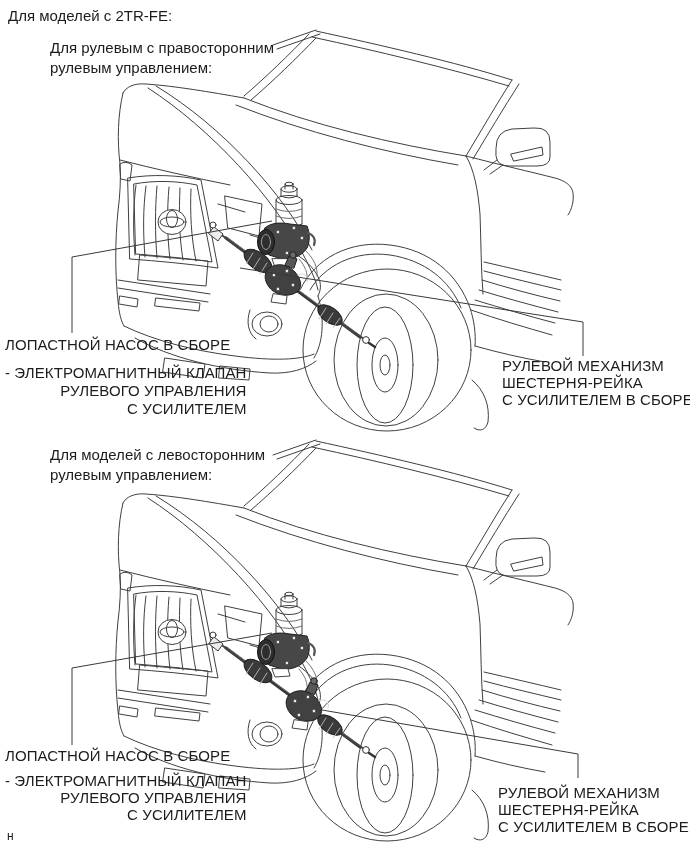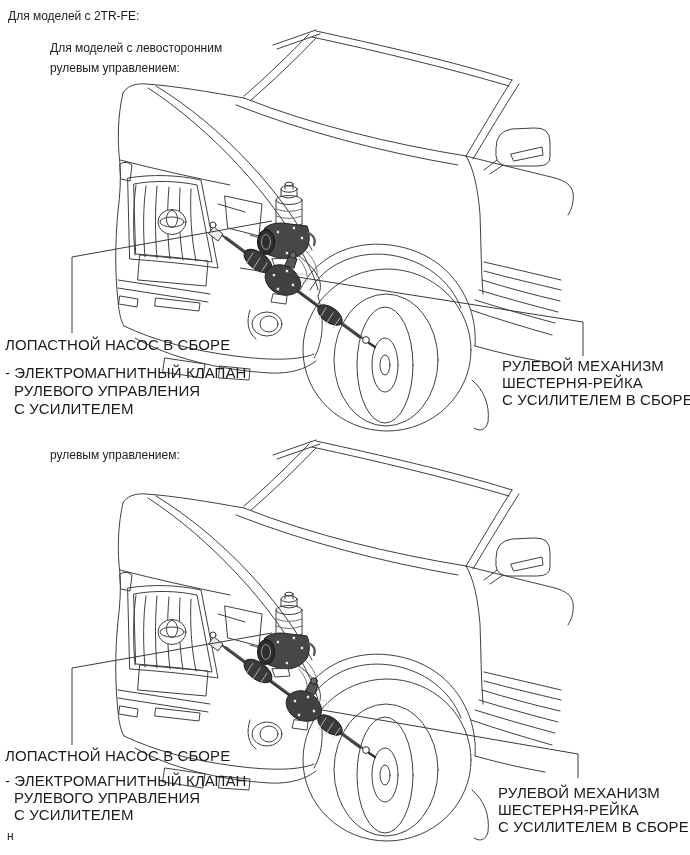--- a/index.html
+++ b/index.html
@@ -2,24 +2,24 @@
 <html><head>
 <meta charset="utf-8">
 <style>
   html,body{margin:0;padding:0;}
   body{
     width:690px;height:855px;position:relative;overflow:hidden;
     background:#ffffff;color:#1c1c1c;
     font-family:"Liberation Sans","DejaVu Sans",sans-serif;
   }
   .abs{position:absolute;}
-  .heading{font-size:12px;line-height:20px;white-space:nowrap;z-index:3;}
+  .heading{font-size:15px;line-height:20px;white-space:nowrap;z-index:3;}
   .lbl{font-size:15px;line-height:18px;white-space:nowrap;z-index:3;letter-spacing:.1px;}
   .lbl.tight{line-height:17px;}
-  .lbl .indent{padding-left:9px;}
+  .lbl .indent{padding-left:9px;text-align:right;}
   .footnote{font-size:12px;z-index:3;}
   svg.fig{position:absolute;left:0;width:690px;height:410px;z-index:1;}
   .leader{stroke:#3a3a3a;stroke-width:1;fill:none;}
 </style>
 </head>
 <body>
 
 <svg width="0" height="0" style="position:absolute" aria-hidden="true">
 <defs>
 
@@ -153,21 +153,21 @@
   <circle cx="218" cy="261" r="1.7" fill="#ececec" stroke="#333" stroke-width="0.5"></circle>
   <path d="M213 266 L211 274 L226 276 L227 268 Z" fill="#ffffff" stroke="#444"></path>
 </g>
 
 </defs>
 </svg>
 
 <div class="abs heading" style="left:8px;top:6px">Для моделей с 2TR-FE:</div>
 
 <div class="abs heading" style="left:50px;top:38px">
-  <div>Для моделей с левосторонним</div>
+  <div>Для рулевым с правосторонним</div>
   <div>рулевым управлением:</div>
 </div>
 
 <svg class="fig" style="top:28px" viewBox="0 0 690 410">
   <use href="#car-art" x="60"></use>
   <g transform="translate(60,0)">
     <use href="#pump-art"></use>
     <use href="#rack-common"></use>
     <use href="#gear-cluster"></use>
   </g>
@@ -181,20 +181,21 @@
   <div class="indent">РУЛЕВОГО УПРАВЛЕНИЯ</div>
   <div class="indent">С УСИЛИТЕЛЕМ</div>
 </div>
 <div class="abs lbl tight" style="left:502px;top:357px">
   <div>РУЛЕВОЙ МЕХАНИЗМ</div>
   <div>ШЕСТЕРНЯ-РЕЙКА</div>
   <div>С УСИЛИТЕЛЕМ В СБОРЕ</div>
 </div>
 
 <div class="abs heading" style="left:50px;top:445px">
+  <div>Для моделей с левосторонним</div>
   <div>рулевым управлением:</div>
 </div>
 
 <svg class="fig" style="top:438px" viewBox="0 0 690 410">
   <use href="#car-art" x="60"></use>
   <g transform="translate(60,0)">
     <use href="#pump-art"></use>
     <use href="#rack-common"></use>
     <use href="#gear-cluster" transform="translate(21,16)"></use>
   </g>

